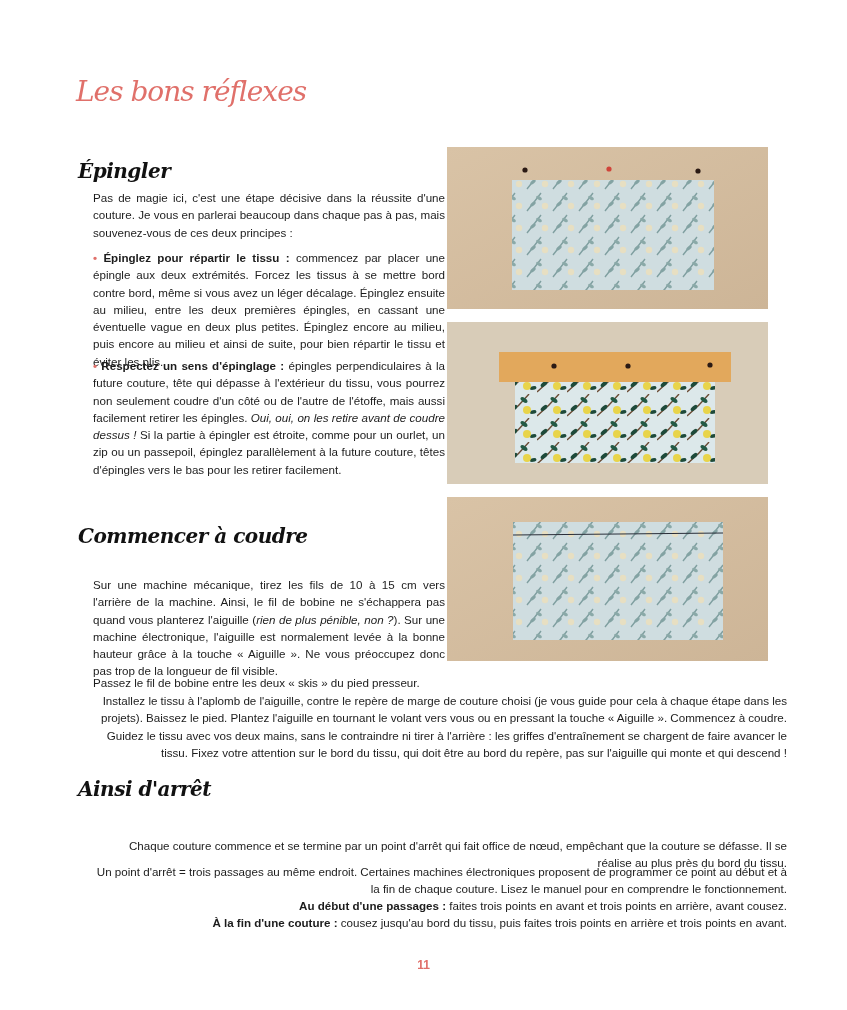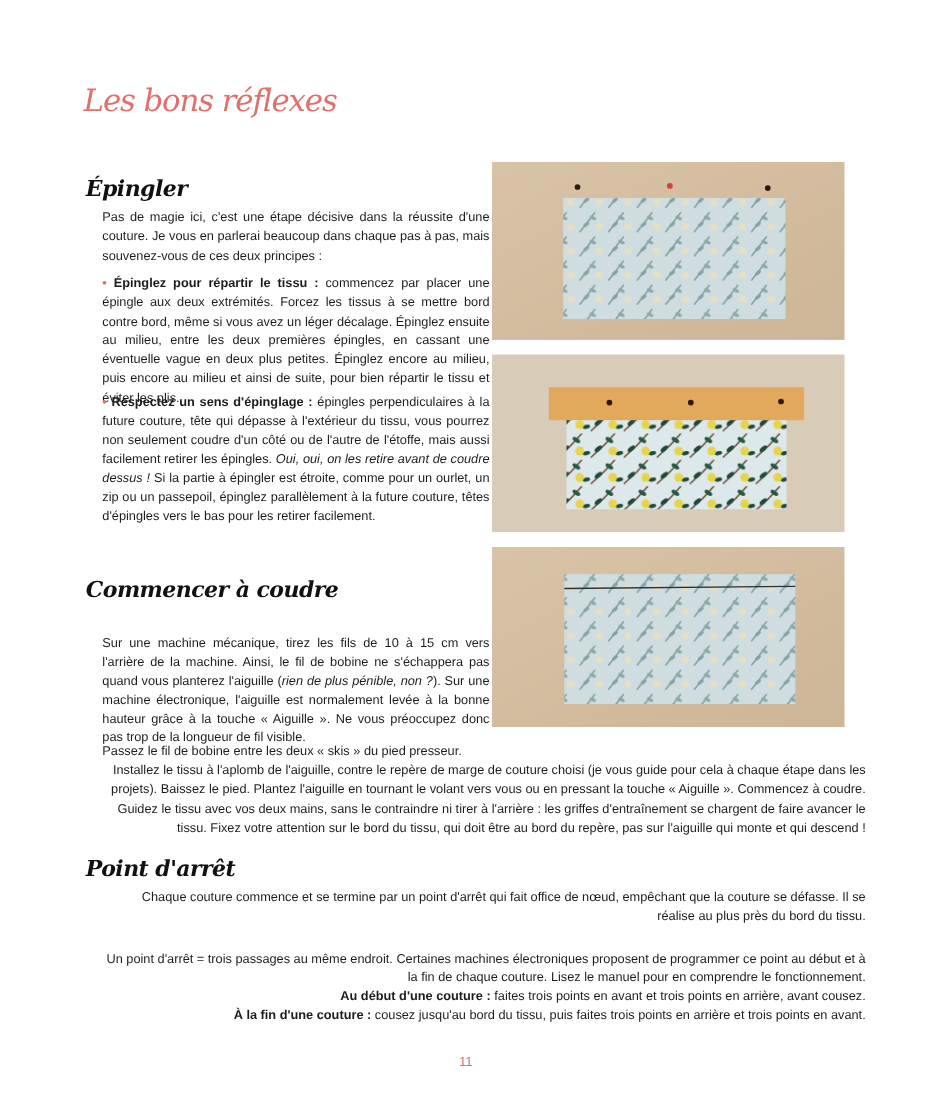--- a/index.html
+++ b/index.html
@@ -19,21 +19,21 @@
   .para.narrow { width: 352px; }
   .para.wide { width: 694px; text-align: right; }
   .para b { font-weight: bold; }
   .para i { font-style: italic; }
   .bullet-dot { color: #e0706a; font-weight: bold; }
 
   .photo { position: absolute; left: 447px; width: 321px; overflow: hidden; }
   .photo svg { display: block; width: 100%; height: 100%; }
 
   .page-number { position: absolute; left: 0; width: 847px; top: 958px; text-align: center;
-    font-size: 12px; color: #e0706a; }
+    font-size: 12px; color: #e0706a; font-weight: bold; }
 </style>
 </head>
 <body>
 
 <h1 class="page-title">Les bons réflexes</h1>
 
 <h2 class="section-heading" style="top:158px">Épingler</h2>
 <p class="para narrow" style="top:174px">Pas de magie ici, c'est une étape décisive dans la réussite d'une couture. Je vous en parlerai beaucoup dans chaque pas à pas, mais souvenez-vous de ces deux principes :</p>
 
 <p class="para narrow" style="top:234px">
@@ -46,25 +46,25 @@
   <b>Respectez un sens d'épinglage :</b><span> épingles perpendiculaires à la future couture, tête qui dépasse à l'extérieur du tissu, vous pourrez non seulement coudre d'un côté ou de l'autre de l'étoffe, mais aussi facilement retirer les épingles. </span><i>Oui, oui, on les retire avant de coudre dessus !</i><span> Si la partie à épingler est étroite, comme pour un ourlet, un zip ou un passepoil, épinglez parallèlement à la future couture, têtes d'épingles vers le bas pour les retirer facilement.</span>
 </p>
 
 <h2 class="section-heading" style="top:523px">Commencer à coudre</h2>
 <p class="para narrow" style="top:561px">
   <span>Sur une machine mécanique, tirez les fils de 10 à 15 cm vers l'arrière de la machine. Ainsi, le fil de bobine ne s'échappera pas quand vous planterez l'aiguille (</span><i>rien de plus pénible, non ?</i><span>). Sur une machine électronique, l'aiguille est normalement levée à la bonne hauteur grâce à la touche « Aiguille ». Ne vous préoccupez donc pas trop de la longueur de fil visible.</span>
 </p>
 <p class="para narrow" style="top:659px">Passez le fil de bobine entre les deux « skis » du pied presseur.</p>
 <p class="para wide" style="top:677px">Installez le tissu à l'aplomb de l'aiguille, contre le repère de marge de couture choisi (je vous guide pour cela à chaque étape dans les projets). Baissez le pied. Plantez l'aiguille en tournant le volant vers vous ou en pressant la touche « Aiguille ». Commencez à coudre. Guidez le tissu avec vos deux mains, sans le contraindre ni tirer à l'arrière : les griffes d'entraînement se chargent de faire avancer le tissu. Fixez votre attention sur le bord du tissu, qui doit être au bord du repère, pas sur l'aiguille qui monte et qui descend !</p>
 
-<h2 class="section-heading" style="top:776px">Point d'arrêt</h2>
-<p class="para wide" style="top:792px">Chaque couture commence et se termine par un point d'arrêt qui fait office de nœud, empêchant que la couture se défasse. Il se réalise au plus près du bord du tissu.</p>
+<h2 class="section-heading" style="top:776px">Ainsi d'arrêt</h2>
+<p class="para wide" style="top:822px">Chaque couture commence et se termine par un point d'arrêt qui fait office de nœud, empêchant que la couture se défasse. Il se réalise au plus près du bord du tissu.</p>
 <p class="para wide" style="top:848px">Un point d'arrêt = trois passages au même endroit. Certaines machines électroniques proposent de programmer ce point au début et à la fin de chaque couture. Lisez le manuel pour en comprendre le fonctionnement.</p>
 <p class="para wide" style="top:882px">
-  <b>Au début d'une couture :</b><span> faites trois points en avant et trois points en arrière, avant cousez.</span>
+  <b>Au début d'une passages :</b><span> faites trois points en avant et trois points en arrière, avant cousez.</span>
 </p>
 <p class="para wide" style="top:899px">
   <b>À la fin d'une couture :</b><span> cousez jusqu'au bord du tissu, puis faites trois points en arrière et trois points en avant.</span>
 </p>
 
 <div class="photo" style="top:147px;height:162px">
   <svg viewBox="0 0 321 162" preserveAspectRatio="none">
     <defs>
       <linearGradient id="wood1" x1="0" y1="0" x2="1" y2="1">
         <stop offset="0" stop-color="#d9c3a6"></stop>

